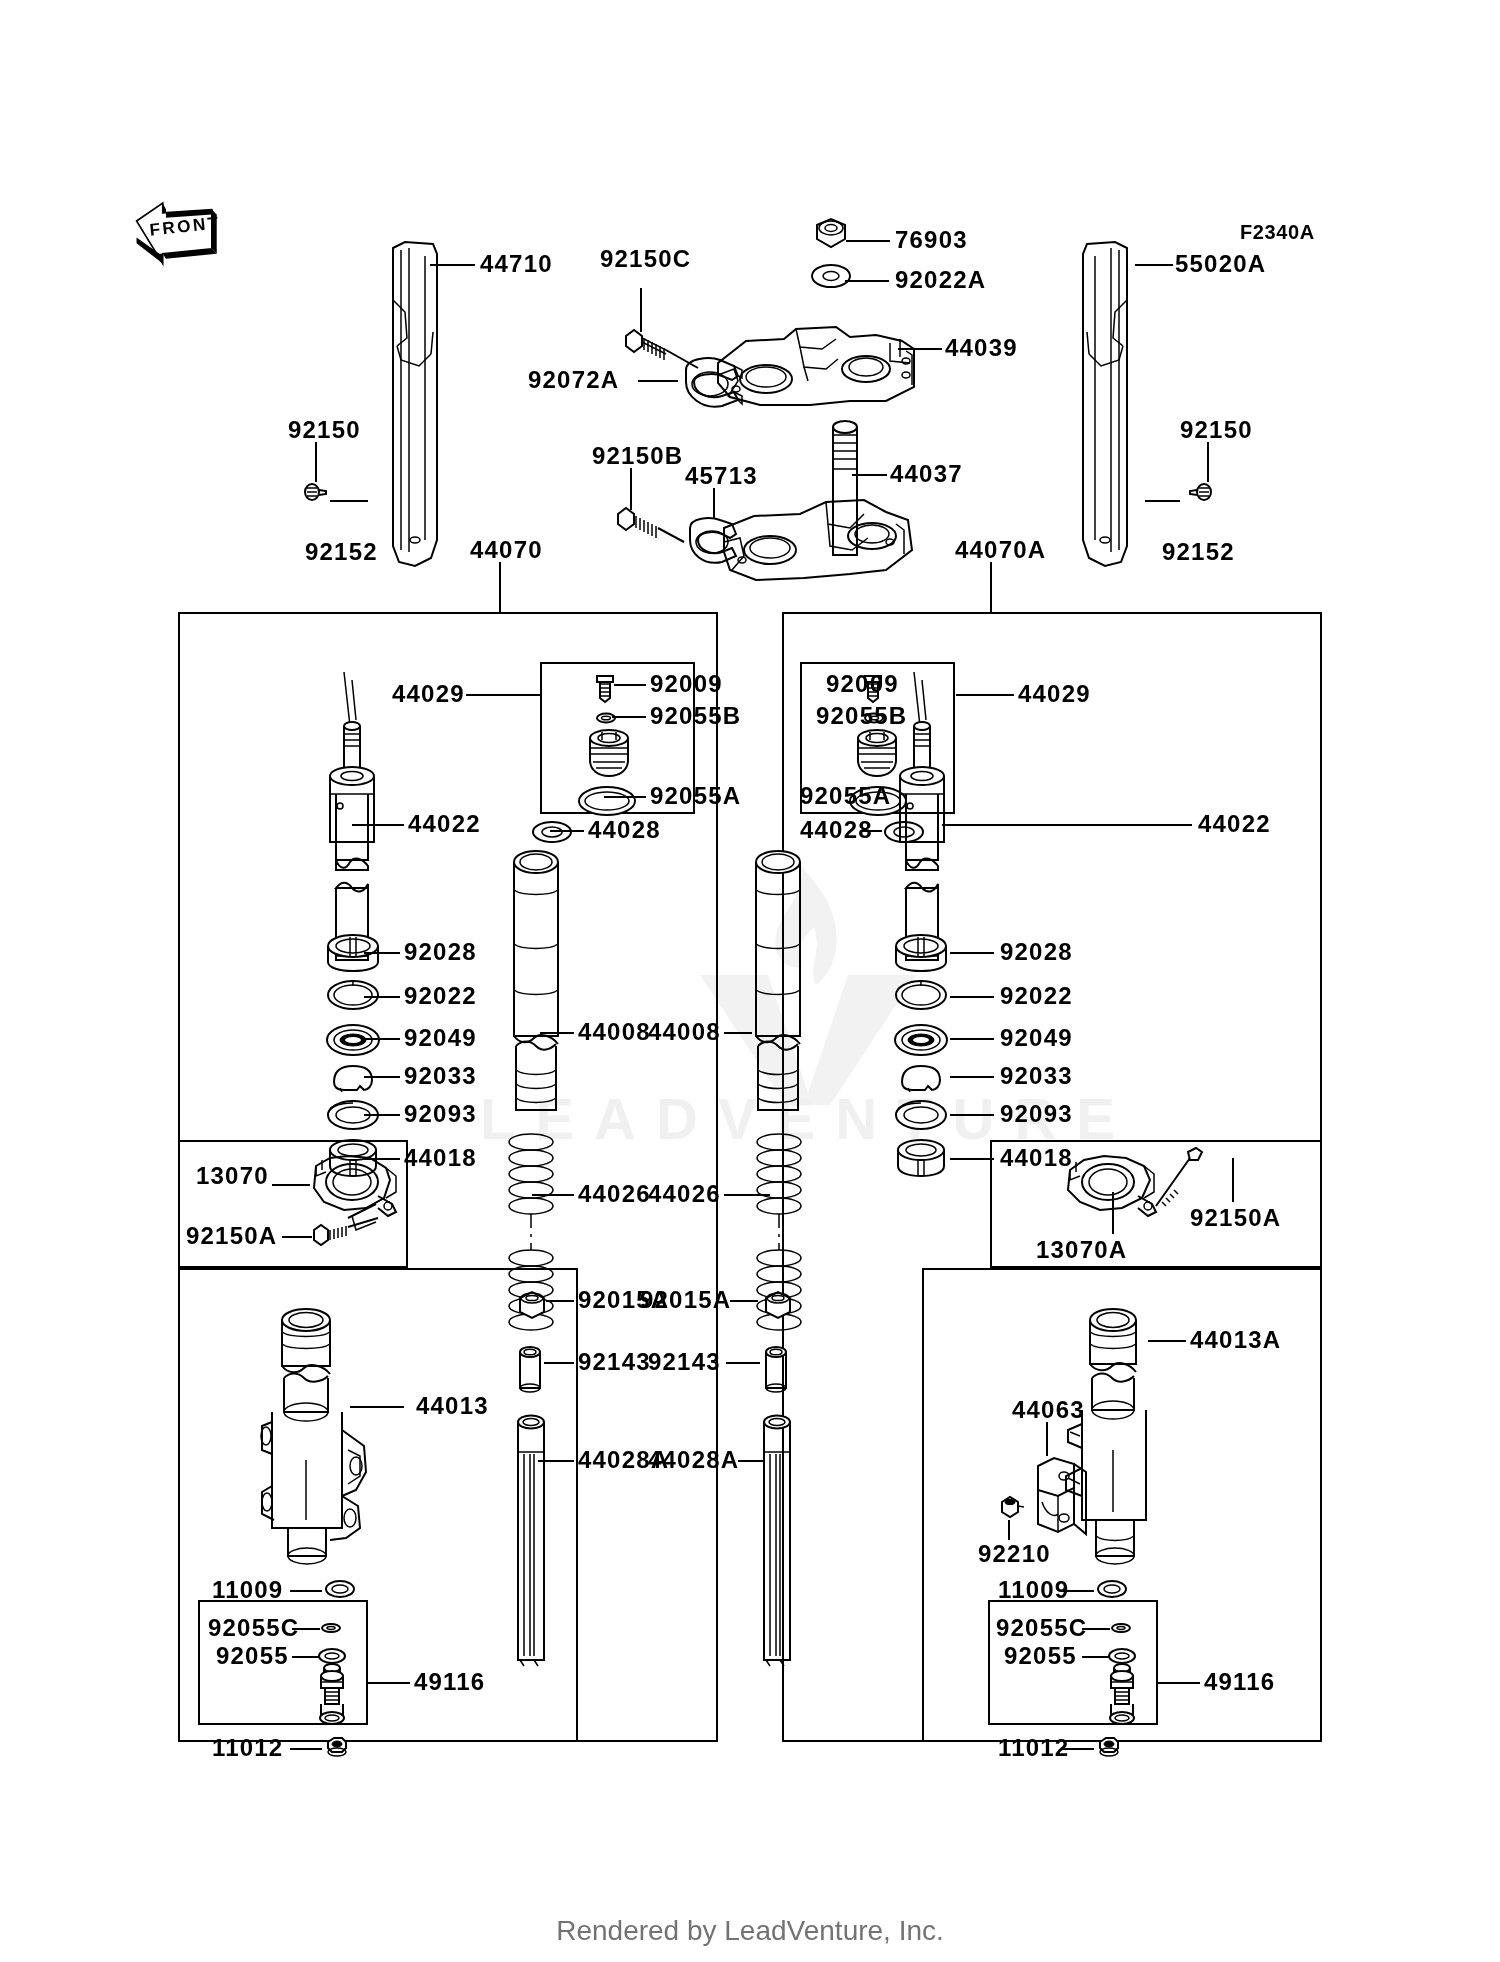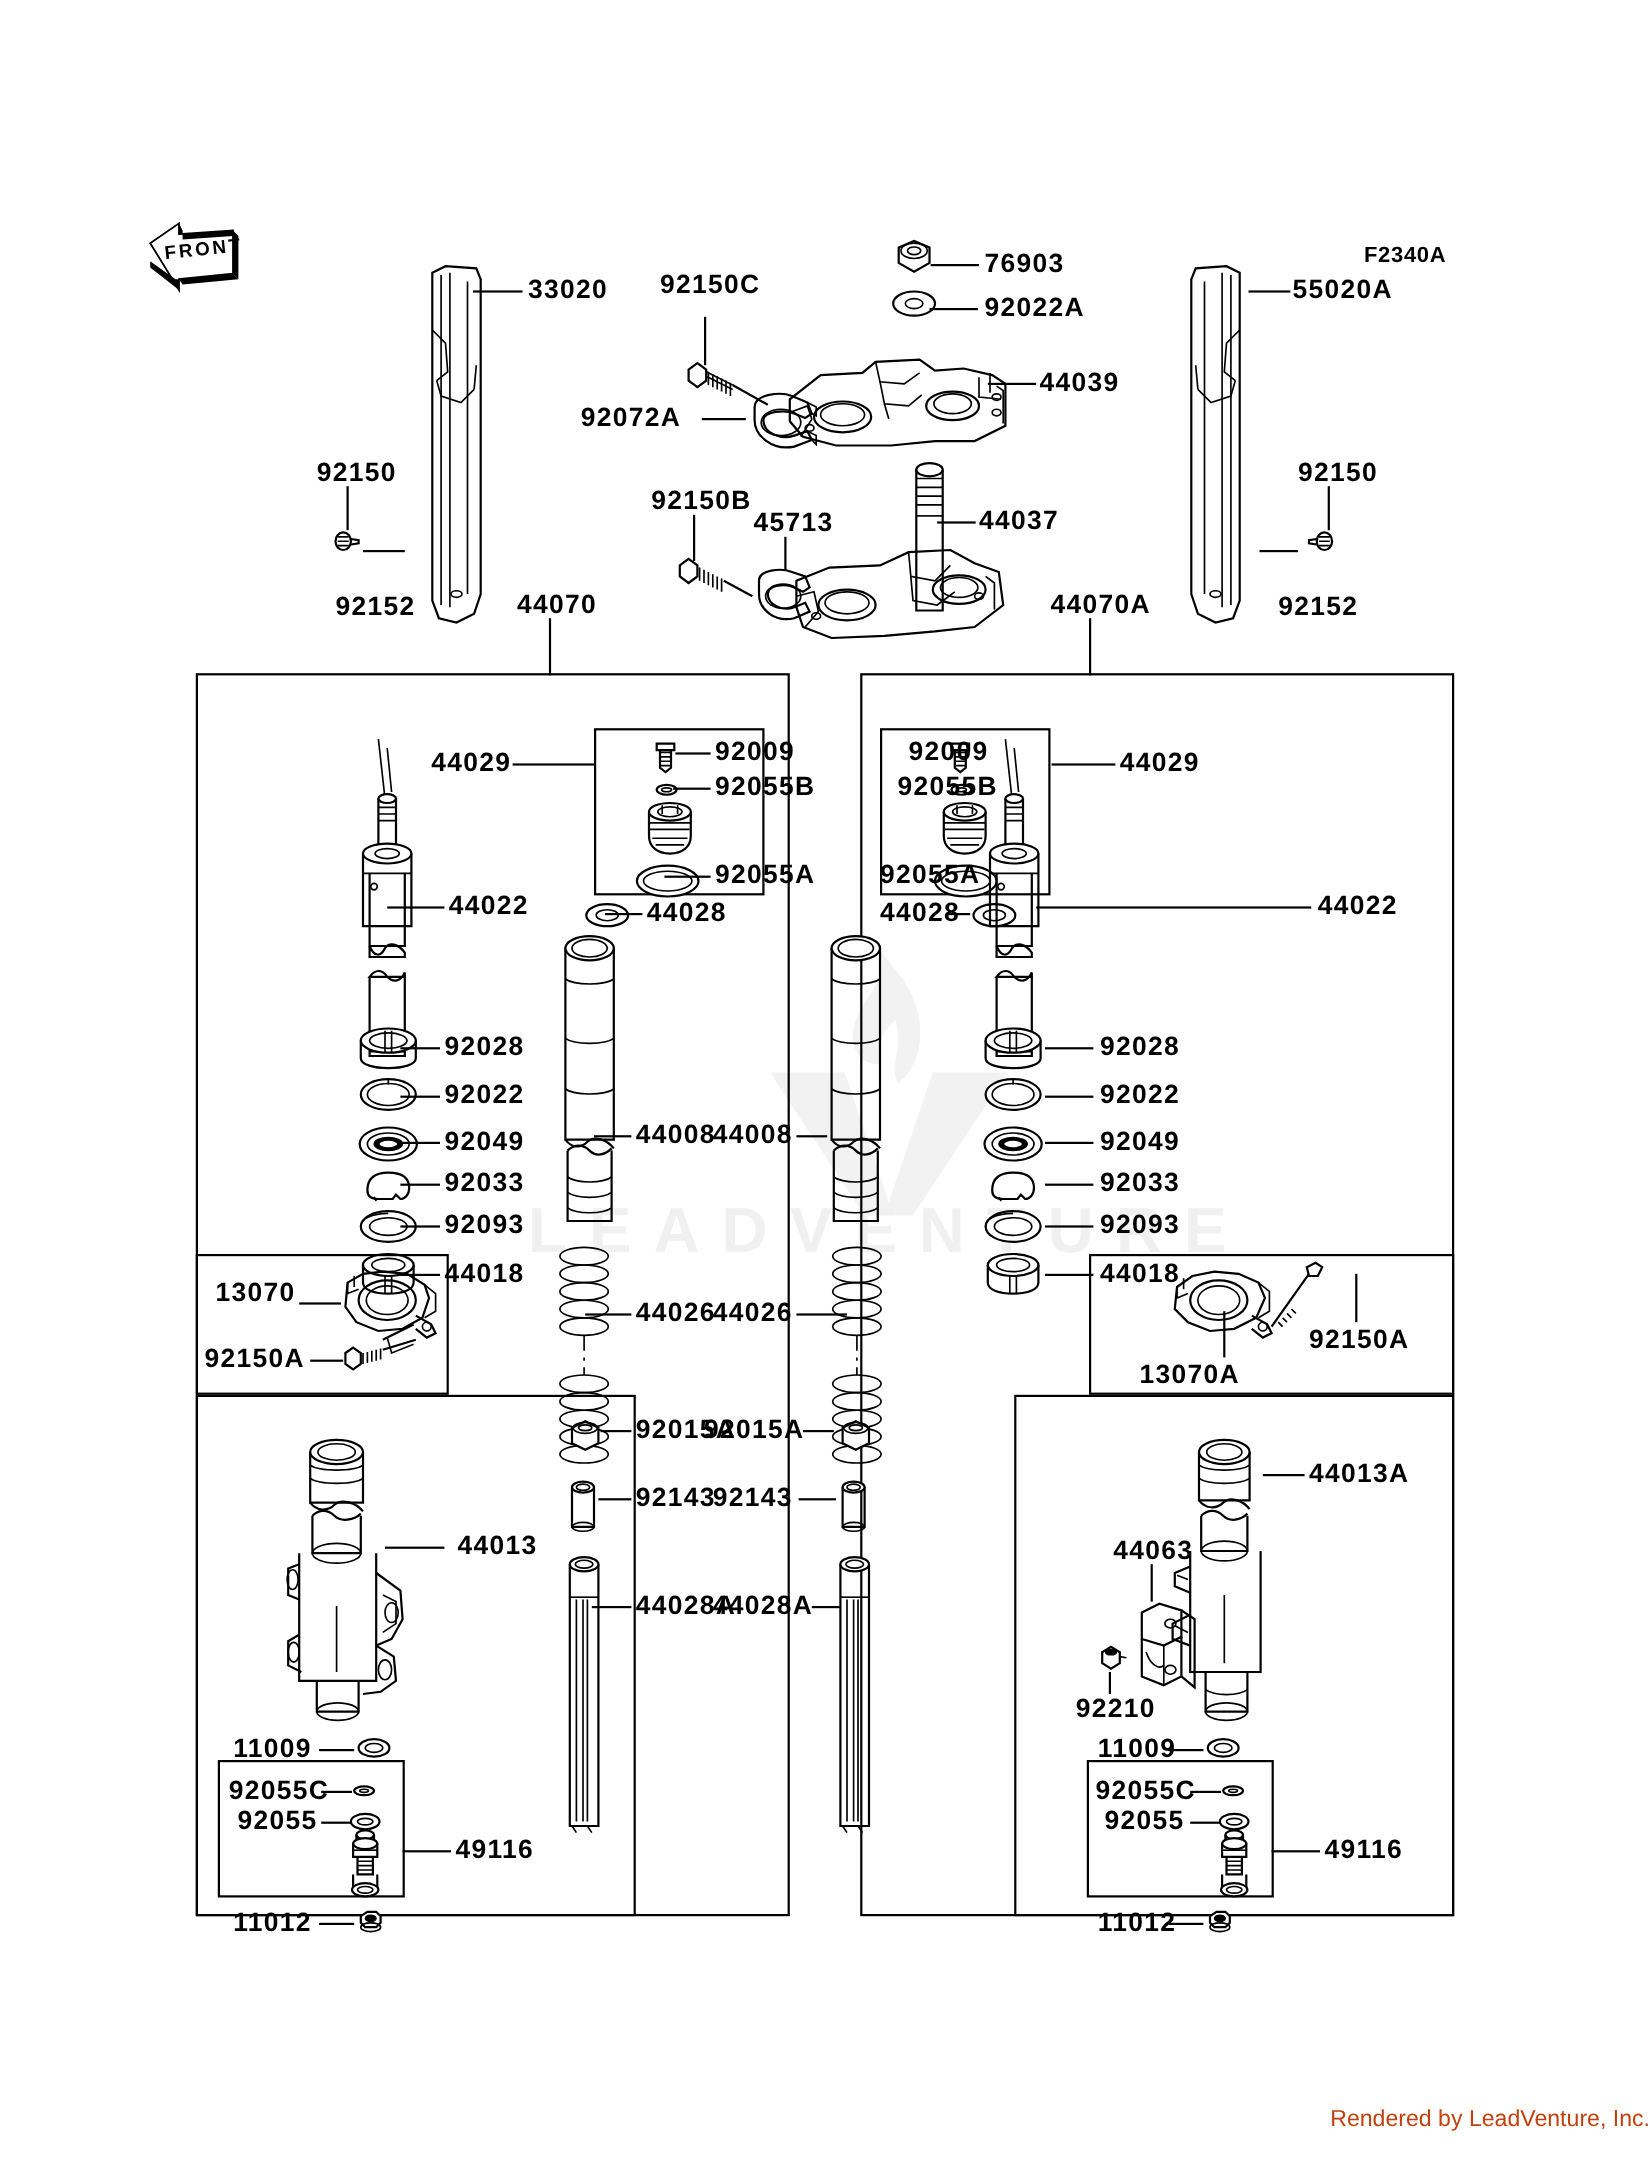--- a/index.html
+++ b/index.html
@@ -42,22 +42,22 @@
   .st{fill:none;stroke:#000;stroke-width:2;}
   .st-thin{fill:none;stroke:#000;stroke-width:1.5;}
   .st-f{fill:#fff;stroke:#000;stroke-width:2;}
   .st-fb{fill:#000;stroke:#000;stroke-width:1;}
 
   
   .front-arrow{position:absolute;left:130px;top:192px;width:90px;height:90px;}
 
   
   .footer{
-    position:absolute;left:0;top:1915px;width:1500px;text-align:right;
-    font-size:21px;font-family:"Liberation Sans",sans-serif;color:#c2410c;
+    position:absolute;left:0;top:1915px;width:1500px;text-align:center;
+    font-size:28px;font-family:"Liberation Sans",sans-serif;color:#737373;
   }
 </style>
 </head>
 <body>
 
 <div id="sheet">
 
   <div class="wm-wrap">
     <svg class="wm-mark" width="290" height="250" viewBox="0 0 290 250">
       <path d="M110 8 C118 40 92 52 86 80 C82 100 96 116 112 112 C104 96 112 84 124 72 C132 98 118 112 126 130 C140 120 152 96 144 64 C138 38 120 24 110 8 Z" fill="#f2f2f2"></path>
@@ -82,21 +82,21 @@
   <svg width="110" height="330" style="left:375px;top:240px;" viewBox="0 0 110 330">
     <path class="st" d="M18 8 L30 2 L58 4 L62 14 L62 300 L56 318 L40 326 L24 322 L18 306 Z"></path>
     <path class="st-thin" d="M26 10 L26 310"></path>
     <path class="st-thin" d="M34 8 L34 312"></path>
     <path class="st-thin" d="M50 16 L50 300"></path>
     <path class="st-thin" d="M18 60 L30 72 L32 98 L22 106"></path>
     <path class="st-thin" d="M22 106 L26 120 L44 126 L56 114"></path>
     <path class="st-thin" d="M56 114 L58 92"></path>
     <ellipse class="st-thin" cx="40" cy="300" rx="5" ry="3"></ellipse>
   </svg>
-  <div class="lbl" style="left:480px;top:252px;">33020</div>
+  <div class="lbl" style="left:480px;top:252px;">44710</div>
   <div class="ln h" style="left:430px;top:264px;width:45px;"></div>
 
   <div class="lbl" style="left:288px;top:418px;">92150</div>
   <div class="ln v" style="left:315px;top:442px;height:40px;"></div>
   <svg width="26" height="24" style="left:302px;top:480px;" viewBox="0 0 26 24">
     <ellipse class="st-f" cx="10" cy="12" rx="7" ry="8"></ellipse>
     <path class="st-thin" d="M5 8 L15 8 M5 12 L15 12 M5 16 L15 16"></path>
     <path class="st" d="M17 10 L24 11 L24 14 L17 15"></path>
   </svg>
   <div class="lbl" style="left:305px;top:540px;">92152</div>

